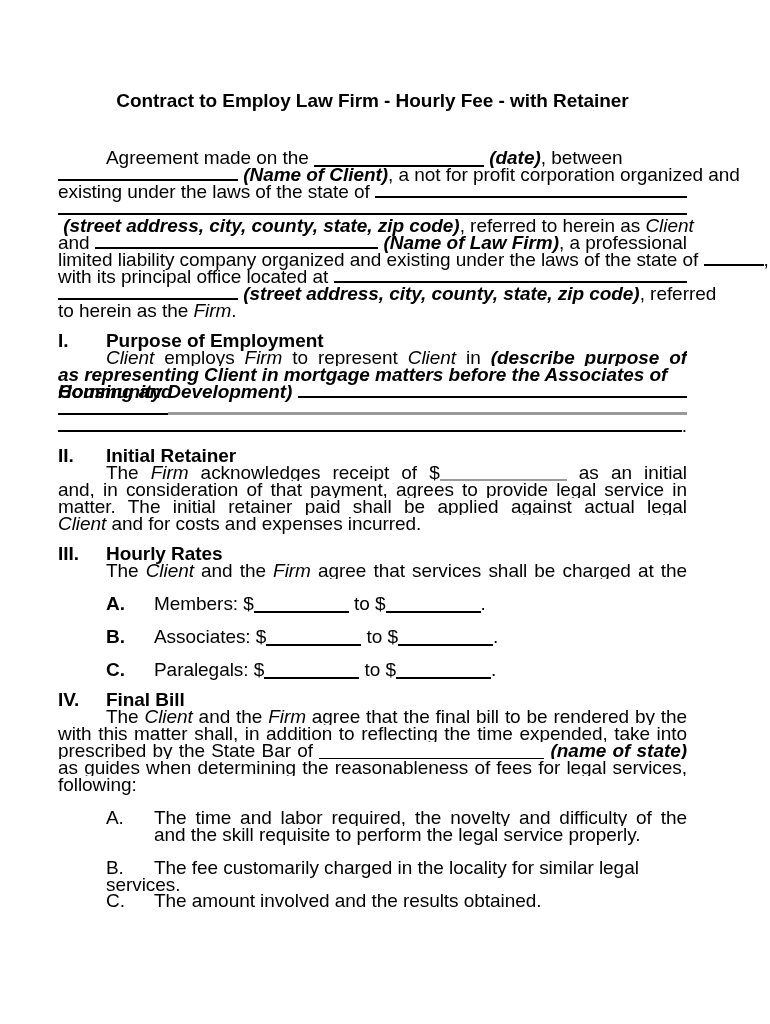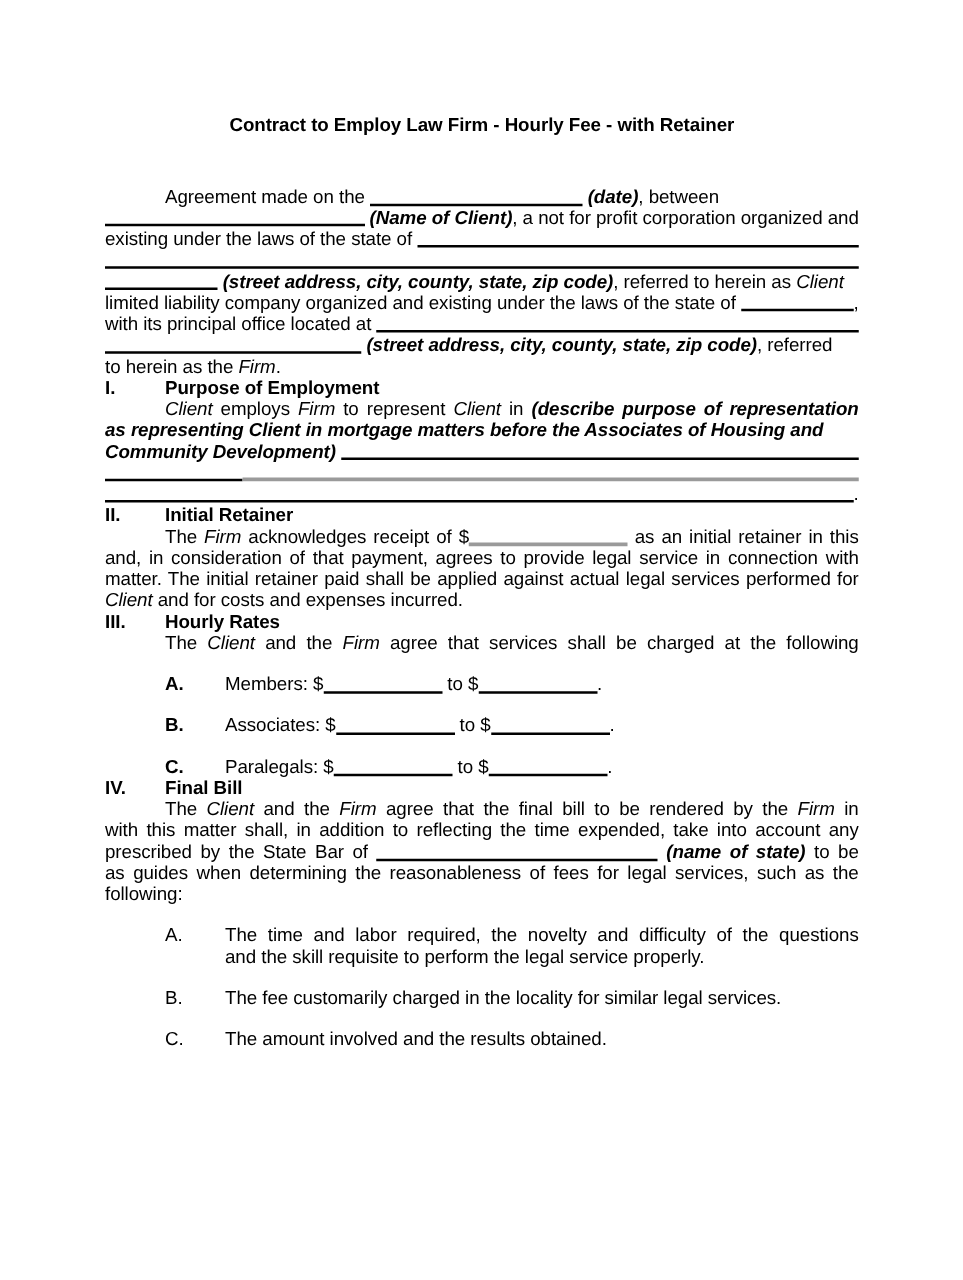--- a/index.html
+++ b/index.html
@@ -1,56 +1,57 @@
 <!DOCTYPE html>
 <html><head>
 <meta charset="utf-8">
 <style>
   html,body{margin:0;padding:0;background:#ffffff;}
   .page{
     width:770px;height:1024px;box-sizing:border-box;
-    padding:92px 83px 0 84px;
+    padding:92px 83px 0 58px;
     font-family:"Liberation Sans",sans-serif;
-    font-size:15px;line-height:17px;color:#000;
+    font-size:19px;line-height:17px;color:#000;
     letter-spacing:-0.05px;
   }
   .title{text-align:center;font-weight:700;margin-bottom:40px;height:17px;}
   .ln{height:17px;white-space:pre-wrap;}
   .f{display:flex;align-items:flex-start;}
   .f span{white-space:pre;}
   .j{text-align:justify;text-align-last:justify;height:17px;overflow:hidden;}
   .ind{padding-left:48px;}
   .blockind{padding-left:48px;}
   .b{font-weight:700;}
   .i{font-style:italic;}
   .bi{font-weight:700;font-style:italic;}
   .num{display:inline-block;width:48px;font-weight:700;white-space:pre;}
   .numr{font-weight:400;}
   .blank{display:inline-block;border-bottom:2px solid #000;height:12px;vertical-align:-3px;}
   .f .blank{height:0;align-self:flex-end;margin-bottom:2px;vertical-align:baseline;}
   .grow{flex:1 1 auto;min-width:40px;}
   .gray{border-bottom-color:#9a9a9a;border-bottom-width:3px;}
-  .sec{}
+  .sec{margin-top:13px;}
   .item{margin-top:16px;padding-left:48px;height:17px;}
   .sub{margin-top:16px;}
   .l2ind{padding-left:96px;}
 </style>
 </head>
 <body>
 
 <div class="page">
 
   <div class="title">Contract to Employ Law Firm - Hourly Fee - with Retainer</div>
 
   <div>
     <div class="ln ind"><span>Agreement made on the </span><span class="blank" style="width:170px"></span><span class="bi"> (date)</span><span>, between</span></div>
     <div class="ln f"><span class="blank grow" style="min-width:180px"></span><span class="bi"> (Name of Client)</span><span>, a not for profit corporation organized and</span></div>
     <div class="ln f"><span>existing under the laws of the state of </span><span class="blank grow" style="min-width:80px"></span></div>
     <div class="ln f"><span class="blank grow"></span></div>
     <div class="ln f"><span class="blank" style="width:90px"></span><span class="bi"> (street address, city, county, state, zip code)</span><span>, referred to herein as </span><span class="i">Client</span></div>
+    <div class="ln f"><span>and </span><span class="blank grow" style="min-width:150px"></span><span class="bi"> (Name of Law Firm)</span><span>, a professional</span></div>
     <div class="ln f"><span>limited liability company organized and existing under the laws of the state of </span><span class="blank grow" style="min-width:60px"></span><span>,</span></div>
     <div class="ln f"><span>with its principal office located at </span><span class="blank grow"></span></div>
     <div class="ln f"><span class="blank grow" style="min-width:180px;max-width:205px"></span><span class="bi"> (street address, city, county, state, zip code)</span><span>, referred</span></div>
     <div class="ln"><span>to herein as the </span><span class="i">Firm</span><span>.</span></div>
   </div>
 
   <div class="sec">
     <div class="ln"><span class="num">I.</span><span class="b">Purpose of Employment</span></div>
     <div class="j ind"><span class="i">Client</span><span> employs </span><span class="i">Firm</span><span> to represent </span><span class="i">Client</span><span> in </span><span class="bi">(describe purpose of representation such</span></div>
     <div class="ln bi">as representing Client in mortgage matters before the Associates of Housing and</div>

